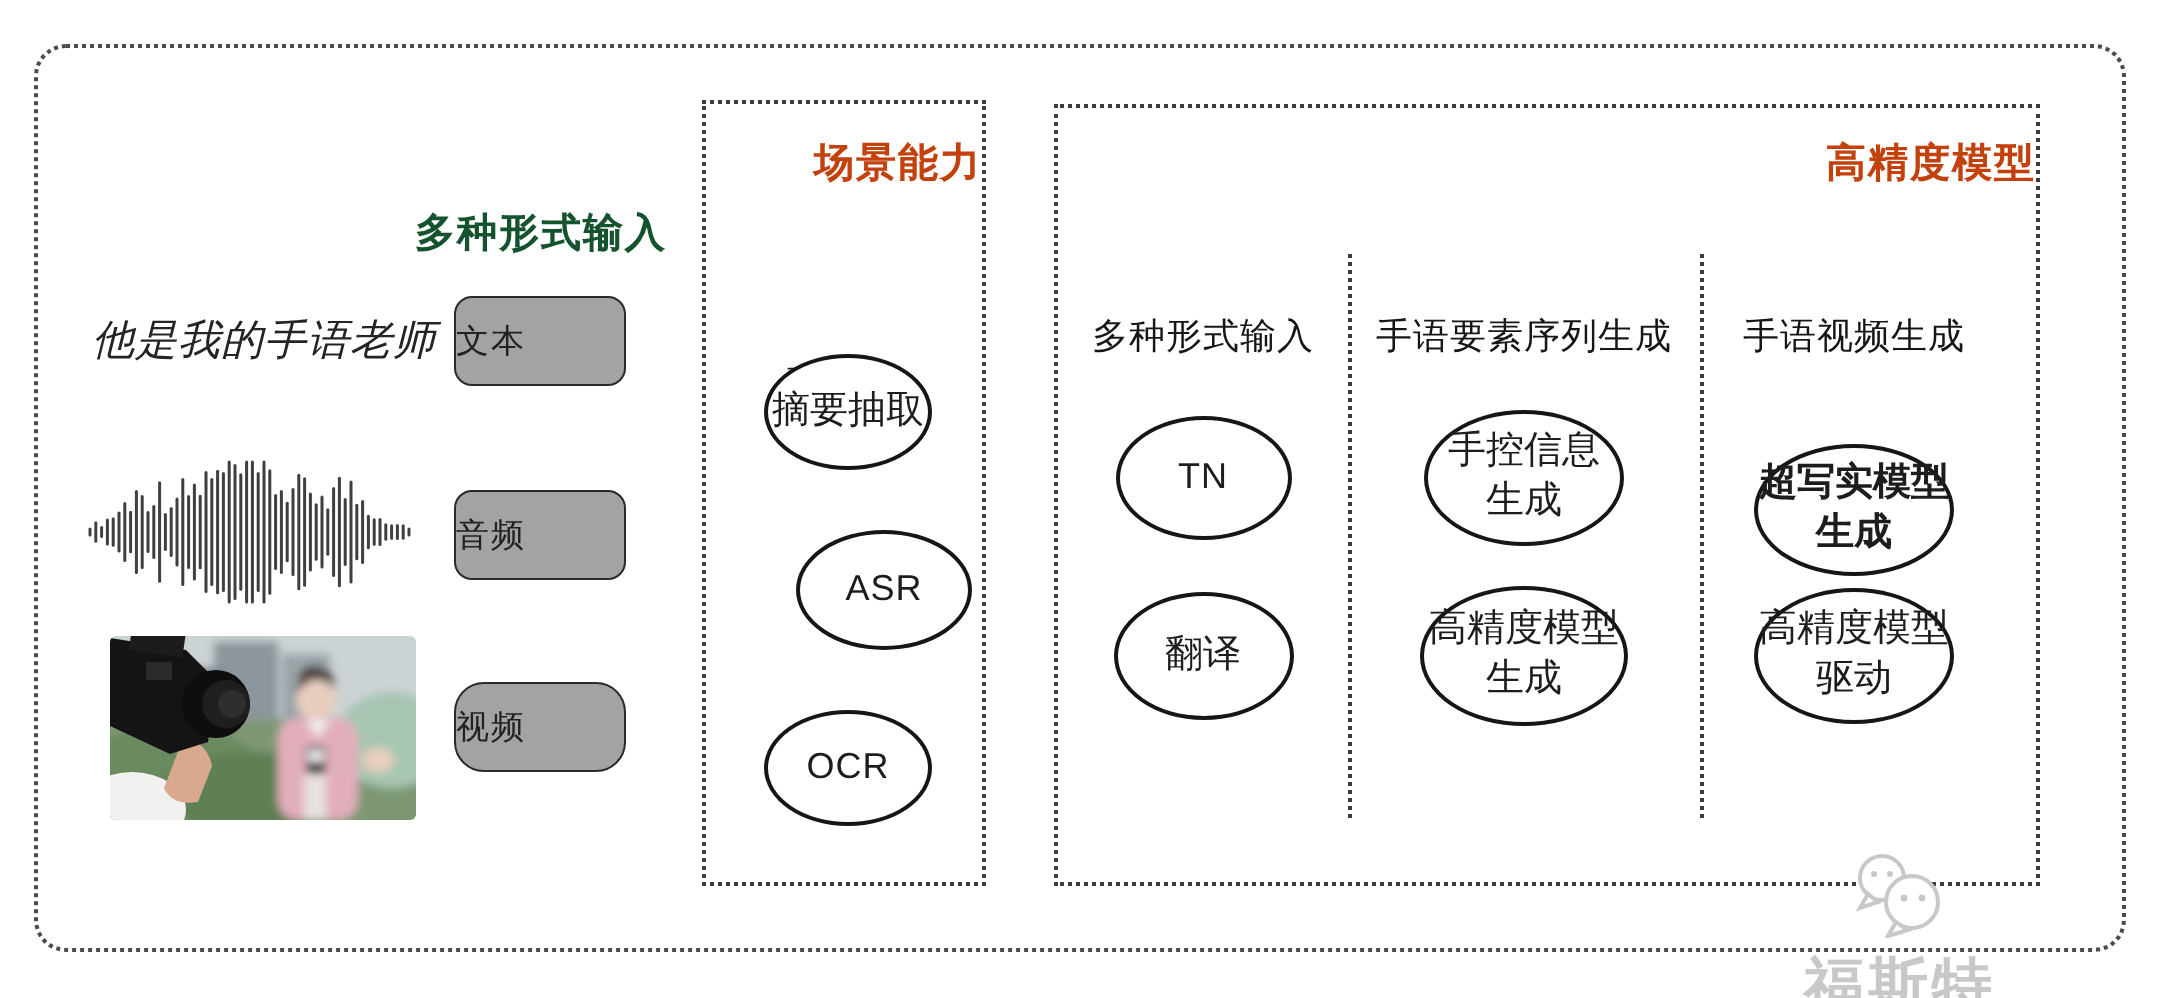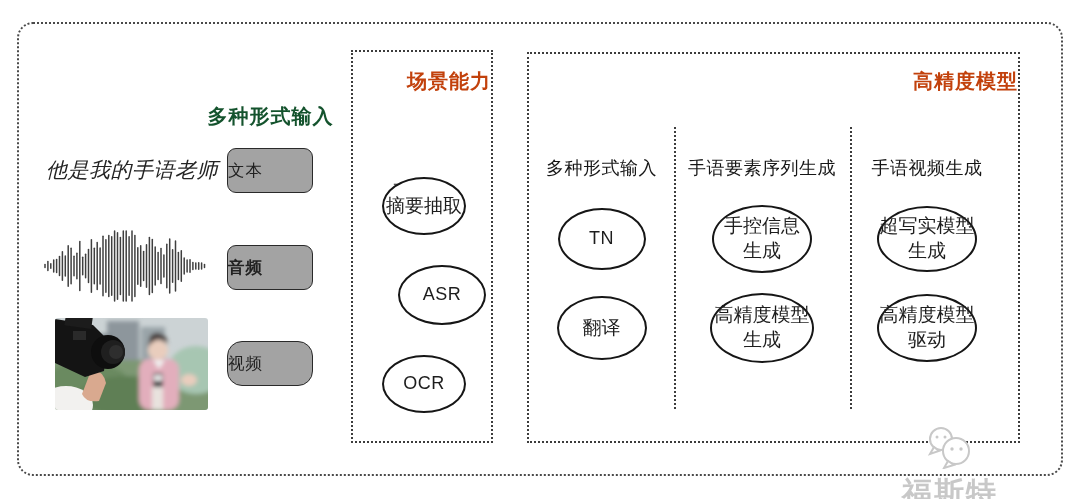--- a/index.html
+++ b/index.html
@@ -12,21 +12,21 @@
 
   
   .input-label{position:absolute;left:168px;top:103px;width:205px;text-align:center;
     font-size:20px;font-weight:bold;color:#14532d;letter-spacing:1px;}
   .sample-text{position:absolute;left:46px;top:156px;width:170px;
     font-size:21px;color:#242424;letter-spacing:0.5px;white-space:nowrap;font-style:italic;}
   .type-box{position:absolute;left:227px;width:86px;height:45px;
     border:1.6px solid #2a2a2a;border-radius:9px;background:#a3a3a3;
     display:flex;align-items:center;justify-content:flex-start;
     font-size:16.5px;color:#222;letter-spacing:1px;}
-  .type-box.t0{top:148px;} .type-box.t1{top:245px;font-weight:bold;} .type-box.t2{top:341px;border-radius:15px;}
+  .type-box.t0{top:148px;} .type-box.t1{top:245px;} .type-box.t2{top:341px;border-radius:15px;}
 
   .waveform{position:absolute;left:42px;top:229px;width:166px;height:74px;}
   .waveform line{stroke:#3f3f3f;stroke-width:1.5px;stroke-linecap:round;}
 
   .video-thumb{position:absolute;left:55px;top:318px;width:153px;height:92px;
     border-radius:3px;overflow:hidden;}
 
   
   .cap-box{position:absolute;border:2px dotted #3c3c3c;background:transparent;}
   .scene-box{left:351px;top:50px;width:142px;height:393px;}
@@ -59,21 +59,21 @@
   .col-title{position:absolute;left:0;top:102px;width:100%;text-align:center;
     font-size:18px;color:#161616;letter-spacing:0.5px;white-space:nowrap;}
   .divider{position:absolute;top:73px;height:282px;width:0;border-left:2px dotted #3c3c3c;}
   .divider.d0{left:145px;} .divider.d1{left:321px;}
 
   .core-col .node{left:50%;transform:translateX(-50%);align-items:center;}
   .core-col.c0 .r0{top:154px;width:88px;height:62px;}
   .core-col.c0 .r1{top:242px;width:90px;height:64px;}
   .core-col.c1 .r0{top:151px;width:100px;height:68px;}
   .core-col.c1 .r1{top:239px;width:104px;height:70px;}
-  .core-col.c2 .r0{top:152px;width:100px;height:66px;}
+  .core-col.c2 .r0{top:168px;width:100px;height:66px;font-weight:bold;}
   .core-col.c2 .r1{top:240px;width:100px;height:68px;}
 
   
   .watermark{position:absolute;left:902px;top:425px;display:flex;align-items:center;gap:4px;flex-direction:column;}
   .watermark-text{font-size:30px;font-weight:bold;color:#c8c8c8;letter-spacing:2px;
     text-shadow:0 0 1px #ffffff;}
 </style>
 </head>
 <body>
 

